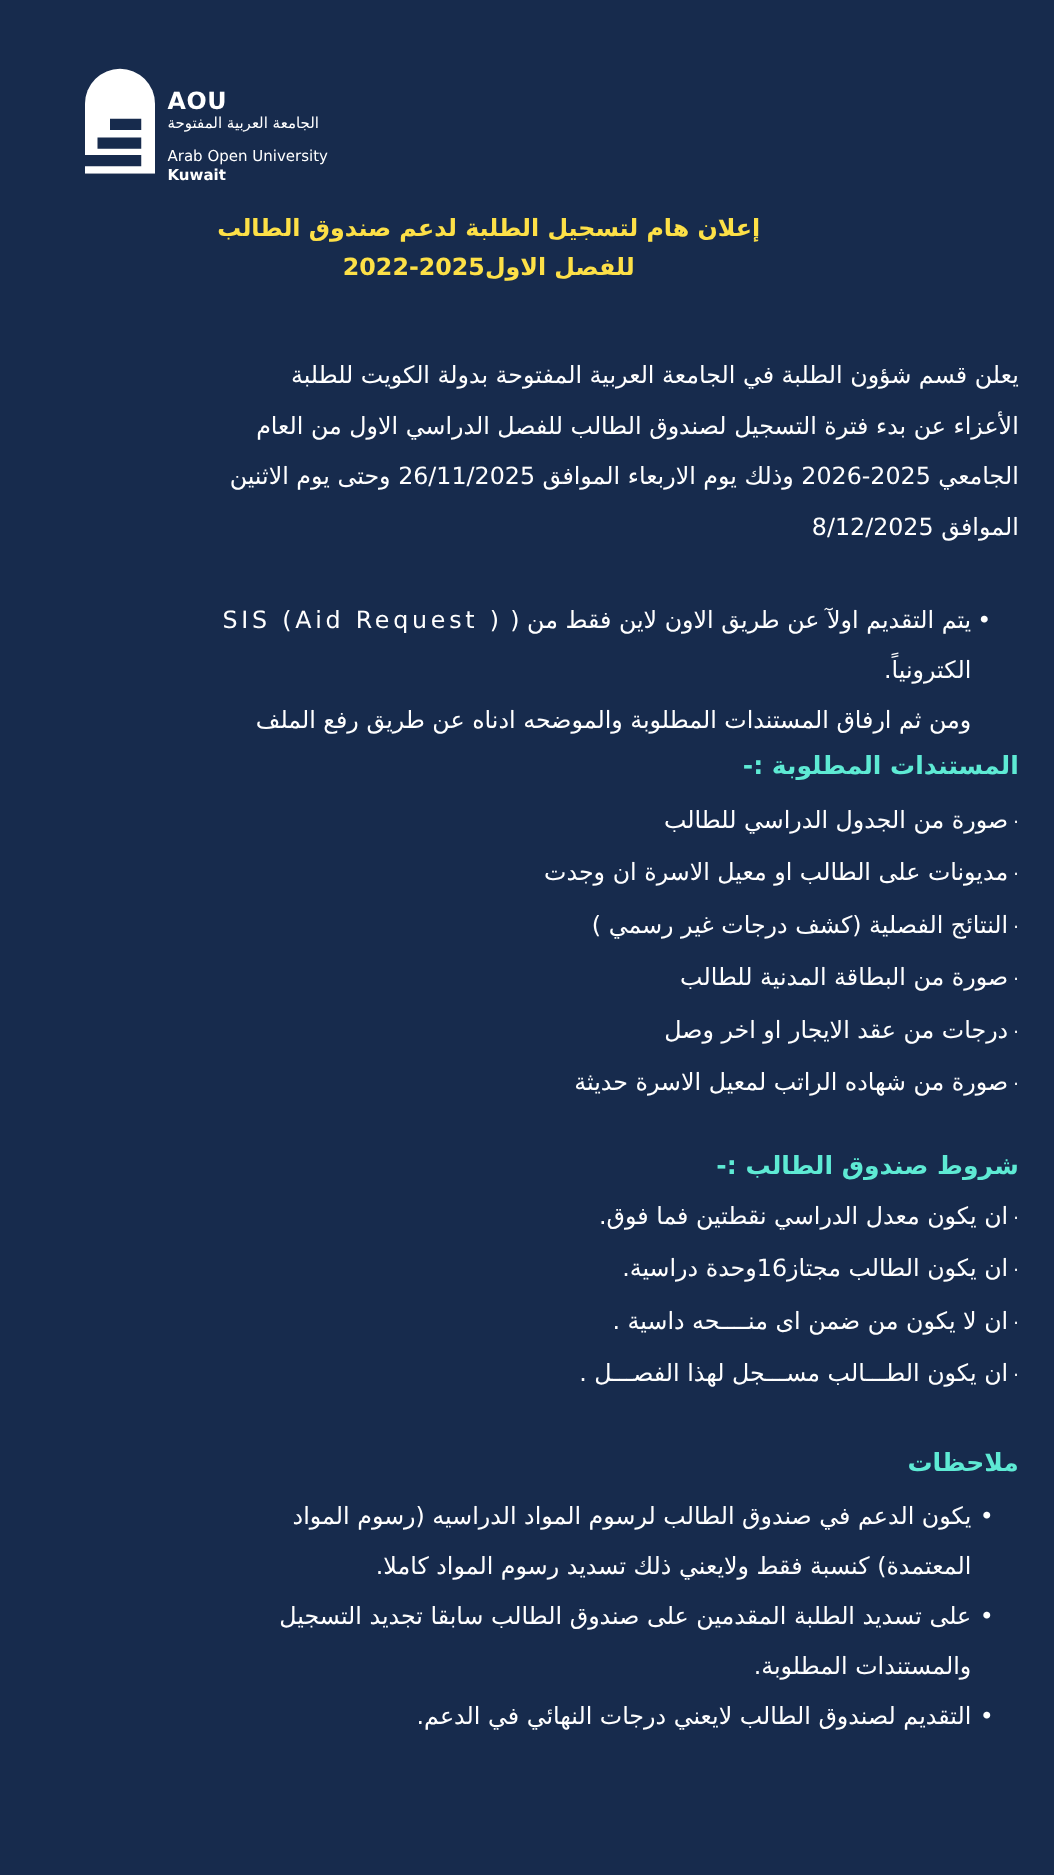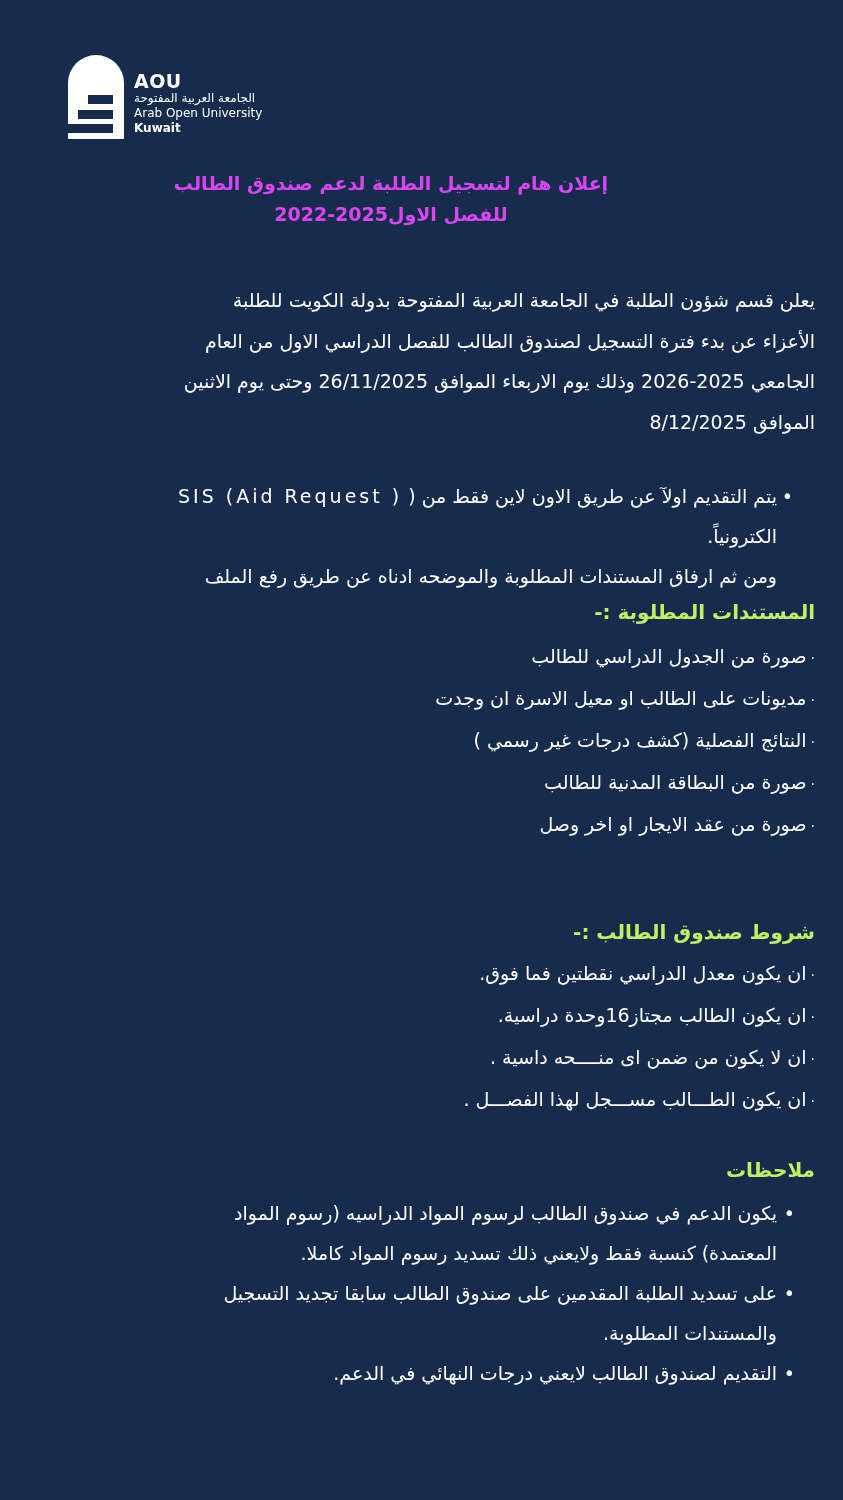--- a/index.html
+++ b/index.html
@@ -8,34 +8,34 @@
       background: #172b4d;
       color: #ffffff;
       font-family: "DejaVu Sans", sans-serif;
       position: relative;
     }
     .logo { position: absolute; left: 67px; top: 53px; width: 220px; height: 90px; }
     .logo-mark { position: absolute; left: 0; top: 0; width: 58px; height: 86px; }
     .logo-text { position: absolute; left: 67px; top: 18px; }
     .logo-abbr { font-family: "DejaVu Sans", sans-serif; font-weight: bold; font-size: 19px; line-height: 20px; letter-spacing: 0.5px; }
     .logo-ar { font-size: 12px; line-height: 15px; direction: rtl; text-align: left; }
-    .logo-en { font-size: 12px; line-height: 15px; }
+    .logo-en { font-size: 12px; line-height: 15px; margin-top: 12px; }
     .logo-country { font-size: 12px; font-weight: bold; line-height: 14px; }
 
     .content { position: absolute; left: 40px; right: 28px; direction: rtl; text-align: right; }
     .title {
       position: absolute; top: 168px; left: 0; width: 782px;
       text-align: center; direction: rtl;
-      color: #d946ef; font-weight: bold; font-size: 19px; line-height: 31px;
+      color: #fde047; font-weight: bold; font-size: 19px; line-height: 31px;
     }
     .intro { top: 280px; font-size: 19px; line-height: 40.5px; }
     .sis-block { top: 476px; right: 28px; font-size: 19px; line-height: 40px; }
     .sis-block .bullet-row { position: relative; padding-right: 38px; }
     .sis-block .dot { position: absolute; right: 22px; top: 0; }
-    .section-heading { color: #bef264; font-weight: bold; font-size: 20px; line-height: 30px; }
+    .section-heading { color: #5eead4; font-weight: bold; font-size: 20px; line-height: 30px; }
     .docs-heading { top: 597px; }
     .docs-list { top: 636px; font-size: 19px; line-height: 40px; }
     .cond-heading { top: 917px; }
     .cond-list { top: 953px; font-size: 19px; line-height: 40px; }
     .notes-heading { top: 1155px; }
     .notes-list { top: 1193px; font-size: 19px; line-height: 40px; }
     .notes-list .note { position: relative; padding-right: 38px; }
     .notes-list .dot { position: absolute; right: 20px; top: 0; }
     .list-line { white-space: nowrap; }
     .mid-dot { font-size: 14px; margin-left: 4px; }
@@ -82,21 +82,22 @@
     <div class="list-line">ومن ثم ارفاق المستندات المطلوبة والموضحه ادناه عن طريق رفع الملف</div>
   </div>
 </div>
 
 <div class="content section-heading docs-heading">المستندات المطلوبة :-</div>
 <div class="content docs-list">
   <div class="list-line"><span class="mid-dot">·</span><span>صورة من الجدول الدراسي للطالب</span></div>
   <div class="list-line"><span class="mid-dot">·</span><span>مديونات على الطالب او معيل الاسرة ان وجدت</span></div>
   <div class="list-line"><span class="mid-dot">·</span><span>النتائج الفصلية (كشف درجات غير رسمي )</span></div>
   <div class="list-line"><span class="mid-dot">·</span><span>صورة من البطاقة المدنية للطالب</span></div>
-  <div class="list-line"><span class="mid-dot">·</span><span>صورة من عقد الايجار او اخر وصل</span></div>
+  <div class="list-line"><span class="mid-dot">·</span><span>درجات من عقد الايجار او اخر وصل</span></div>
+  <div class="list-line"><span class="mid-dot">·</span><span>صورة من شهاده الراتب لمعيل الاسرة حديثة</span></div>
 </div>
 
 <div class="content section-heading cond-heading">شروط صندوق الطالب :-</div>
 <div class="content cond-list">
   <div class="list-line"><span class="mid-dot">·</span><span>ان يكون معدل الدراسي نقطتين فما فوق.</span></div>
   <div class="list-line"><span class="mid-dot">·</span><span>ان يكون الطالب مجتاز16وحدة دراسية.</span></div>
   <div class="list-line"><span class="mid-dot">·</span><span>ان لا يكون من ضمن اى منــــحه داسية .</span></div>
   <div class="list-line"><span class="mid-dot">·</span><span>ان يكون الطـــالب مســـجل لهذا الفصـــل .</span></div>
 </div>
 

